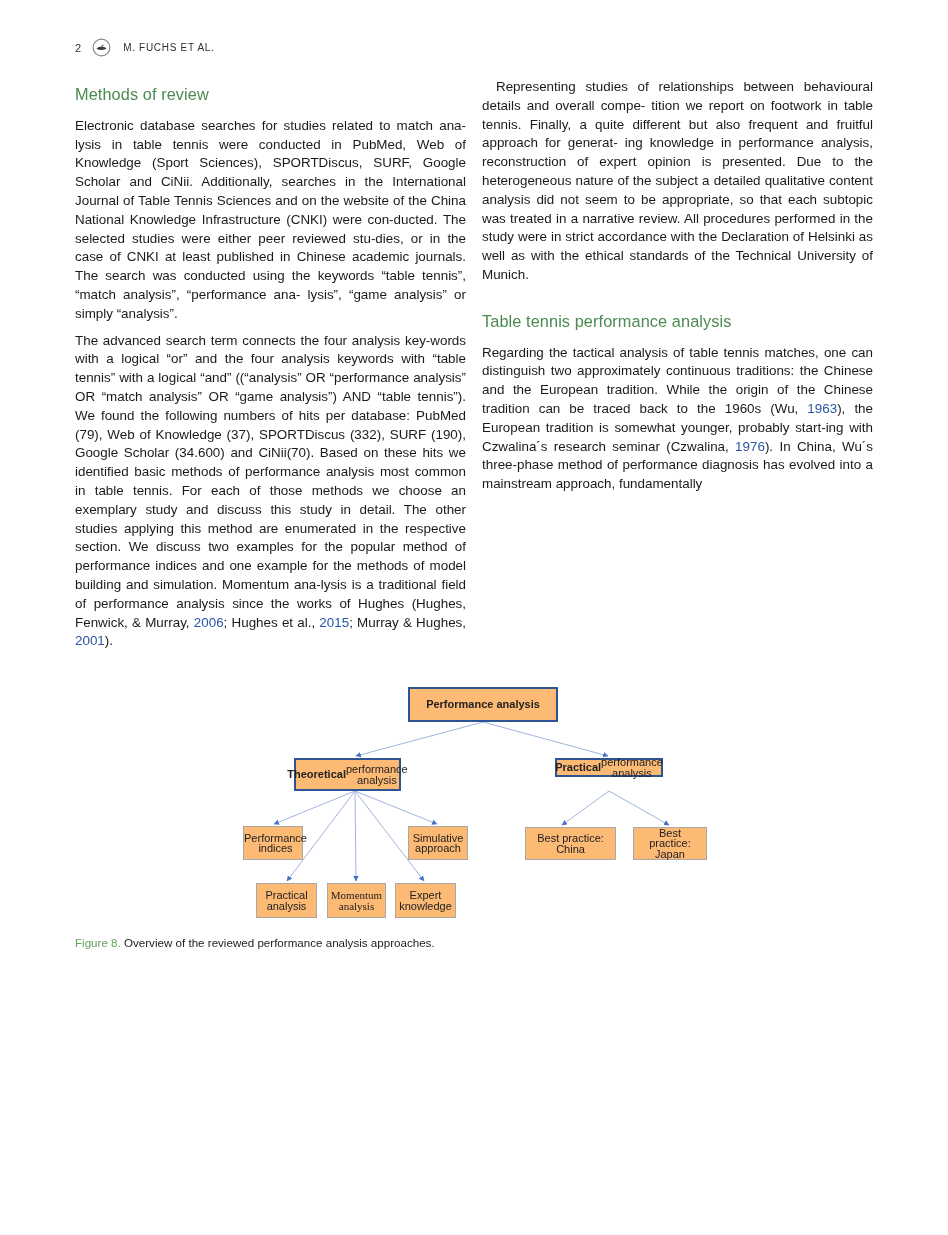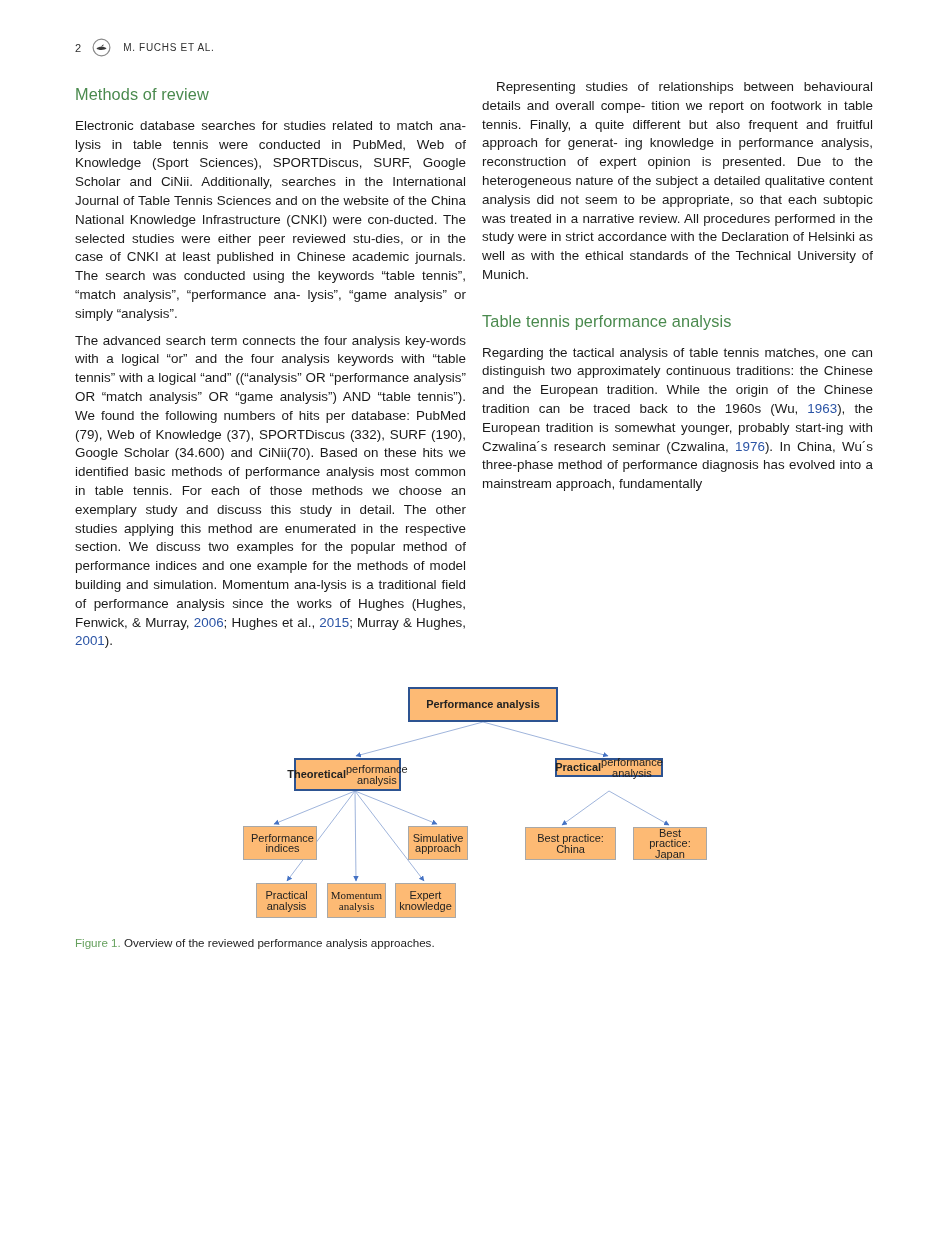--- a/index.html
+++ b/index.html
@@ -30,21 +30,21 @@
   .fig-svg { position:absolute; left:0; top:0; width:470px; height:240px; }
   .node {
     position:absolute; background:#fdba74; border:1px solid var(--diagram-border-gray);
     display:flex; align-items:center; justify-content:center; text-align:center;
     font-size:11px; line-height:10.5px; color:#222; padding:1px 3px; box-sizing:border-box;
   }
   .node.major { border:2px solid var(--diagram-border-blue); }
   .n-root       { left:168px; top:2px;   width:150px; height:35px; }
   .n-theo       { left:54px;  top:73px;  width:107px; height:33px; }
   .n-prac       { left:315px; top:73px;  width:108px; height:19px; }
-  .n-indices    { left:3px;   top:141px; width:74px;  height:34px;padding-left:8px; }
+  .n-indices    { left:3px;   top:141px; width:60px;  height:34px;padding-left:8px; }
   .n-simulative { left:168px; top:141px; width:60px;  height:34px; }
   .n-china      { left:285px; top:142px; width:91px;  height:33px; }
   .n-japan      { left:393px; top:142px; width:74px;  height:33px; }
   .n-footwork   { left:16px;  top:198px; width:61px;  height:35px; }
   .n-momentum   { left:87px;  top:198px; width:59px;  height:35px;font-family:Liberation Serif, serif; }
   .n-expert     { left:155px; top:198px; width:61px;  height:35px; }
   .fig-line { stroke:var(--diagram-line-blue); stroke-width:0.9; }
 
   .caption { position:absolute; left:75px; top:936px; font-size:11.6px; color:#222; }
   .caption .fig-label { color:var(--figure-label-green); }
@@ -109,17 +109,17 @@
     <div class="node n-indices">Performance indices</div>
     <div class="node n-simulative">Simulative approach</div>
     <div class="node n-china">Best practice: China</div>
     <div class="node n-japan">Best practice: Japan</div>
     <div class="node n-footwork">Practical analysis</div>
     <div class="node n-momentum">Momentum analysis</div>
     <div class="node n-expert">Expert knowledge</div>
   </div>
 
   <div class="caption">
-    <span class="fig-label">Figure 1.</span>
+    <span class="fig-label">Figure 8.</span>
     <span>Overview of the reviewed performance analysis approaches.</span>
   </div>
 
 </div>
 
 </body></html>

